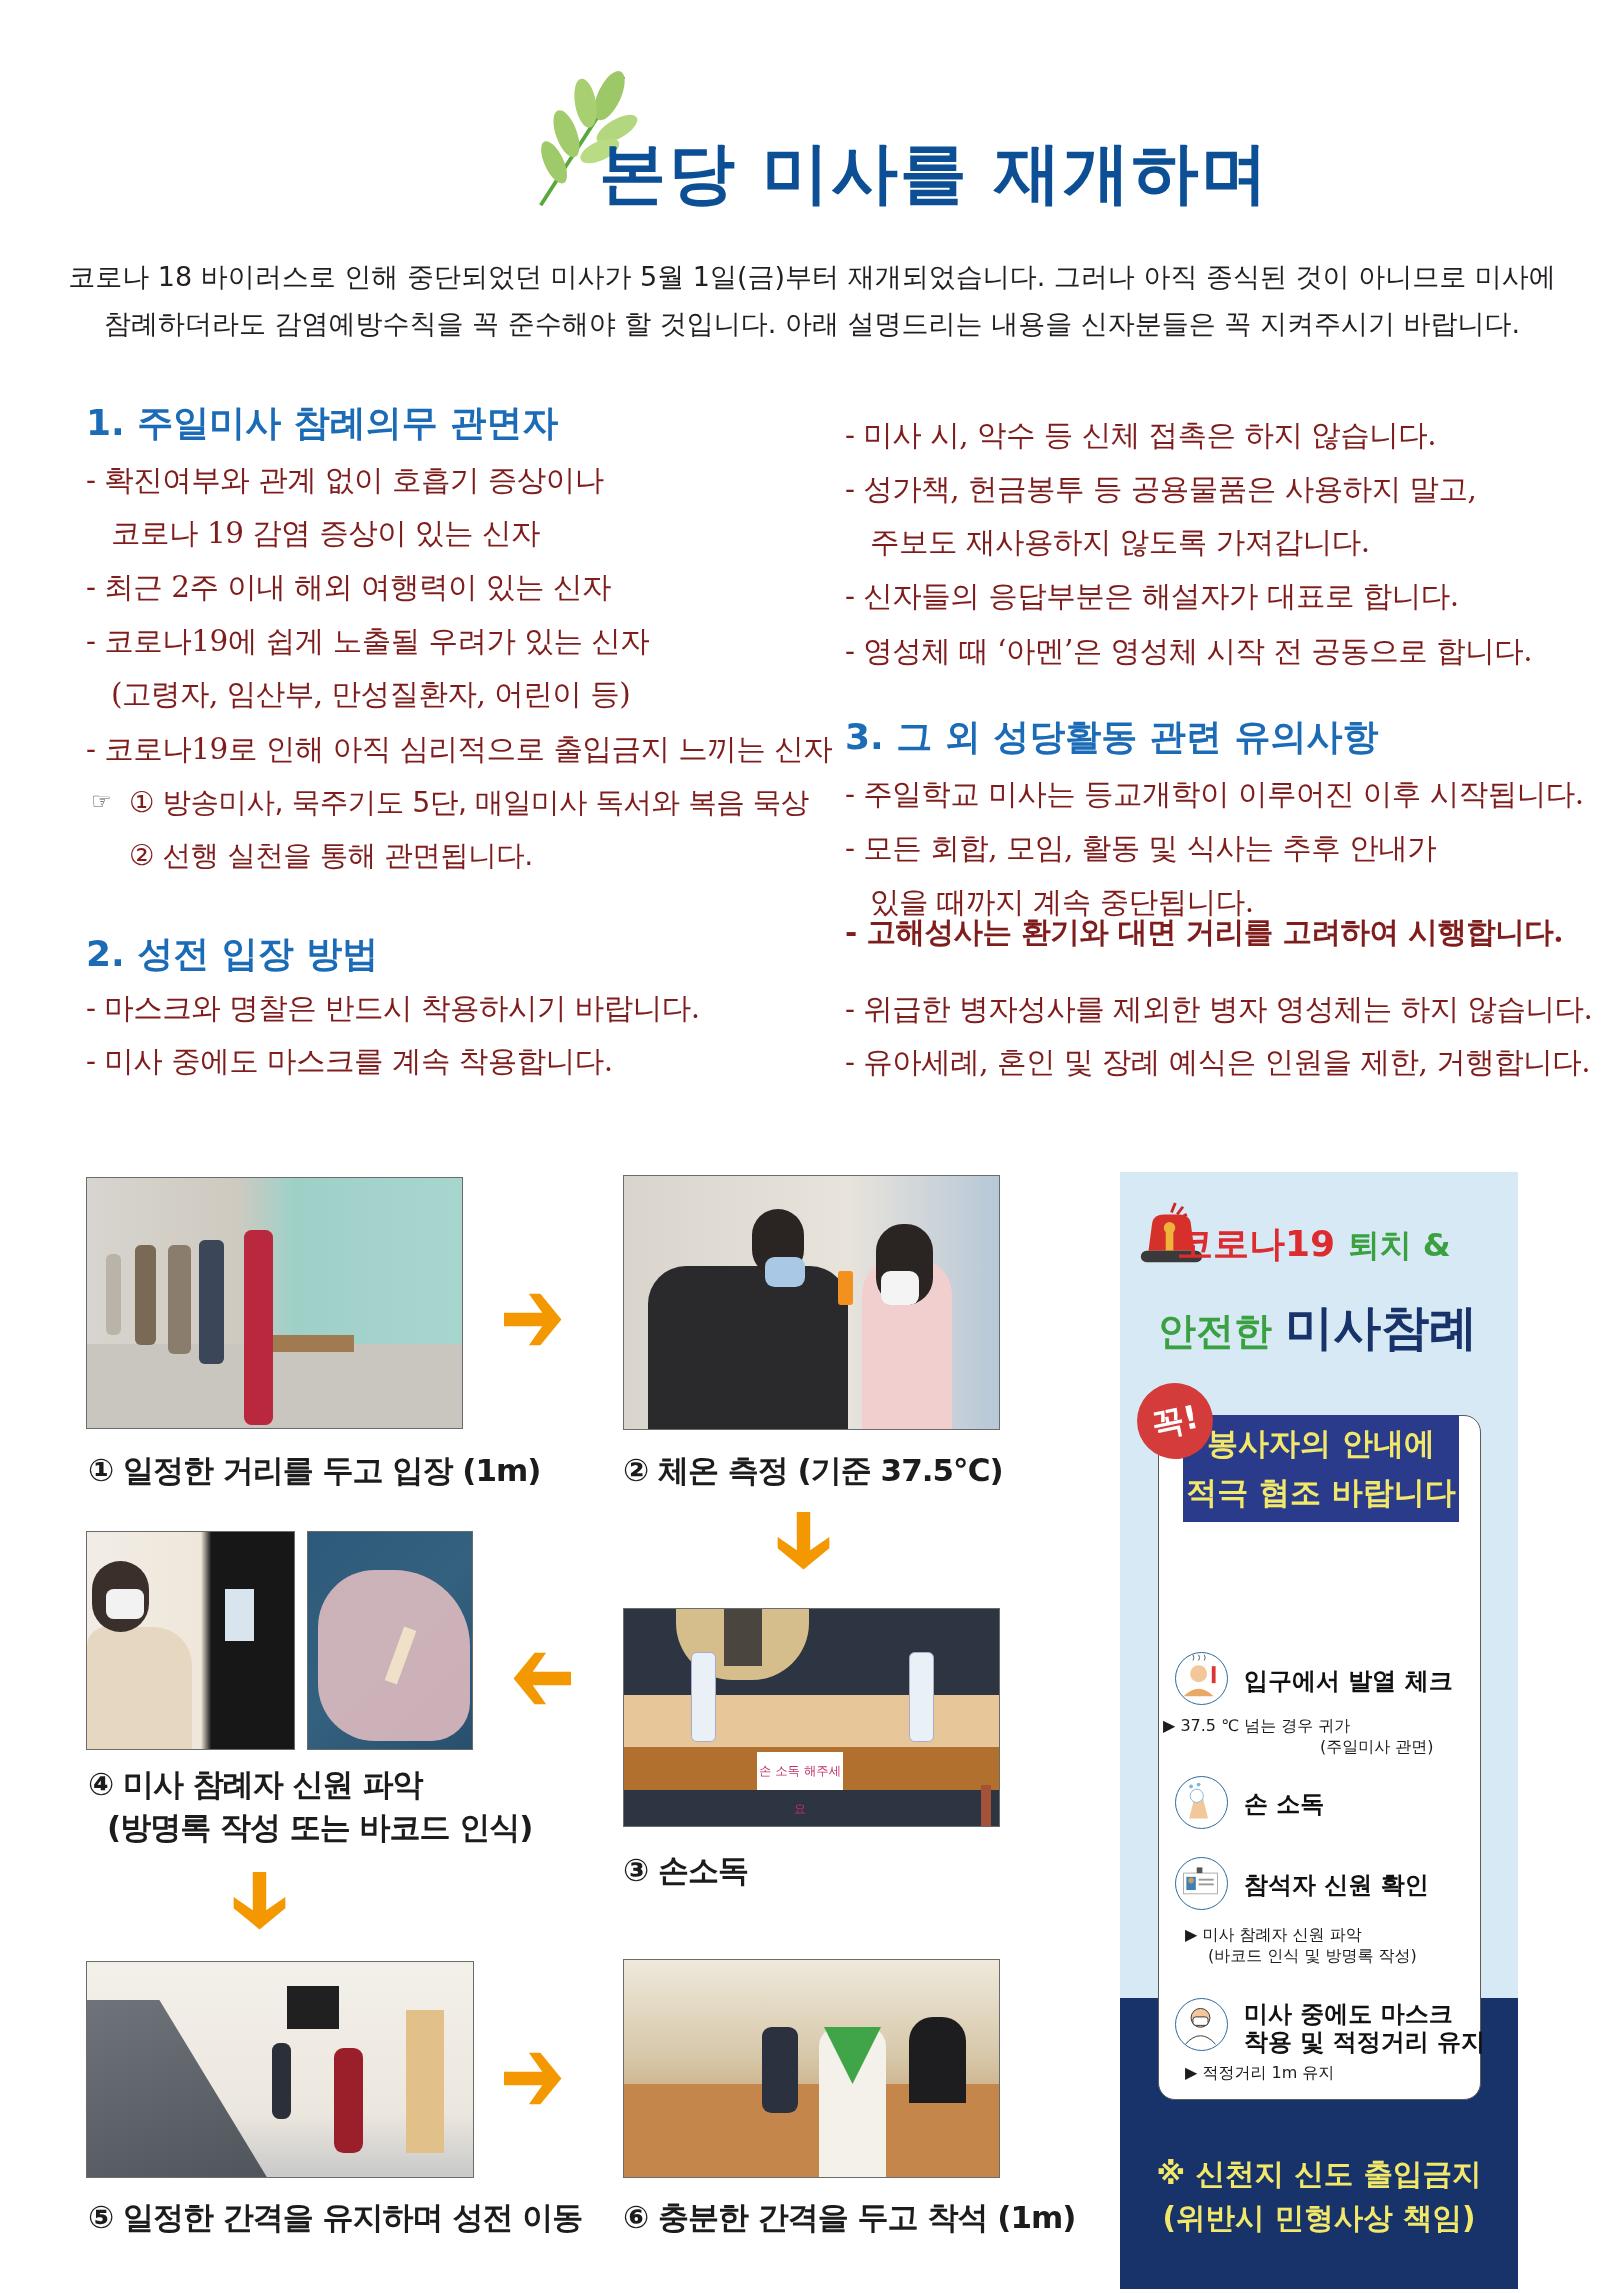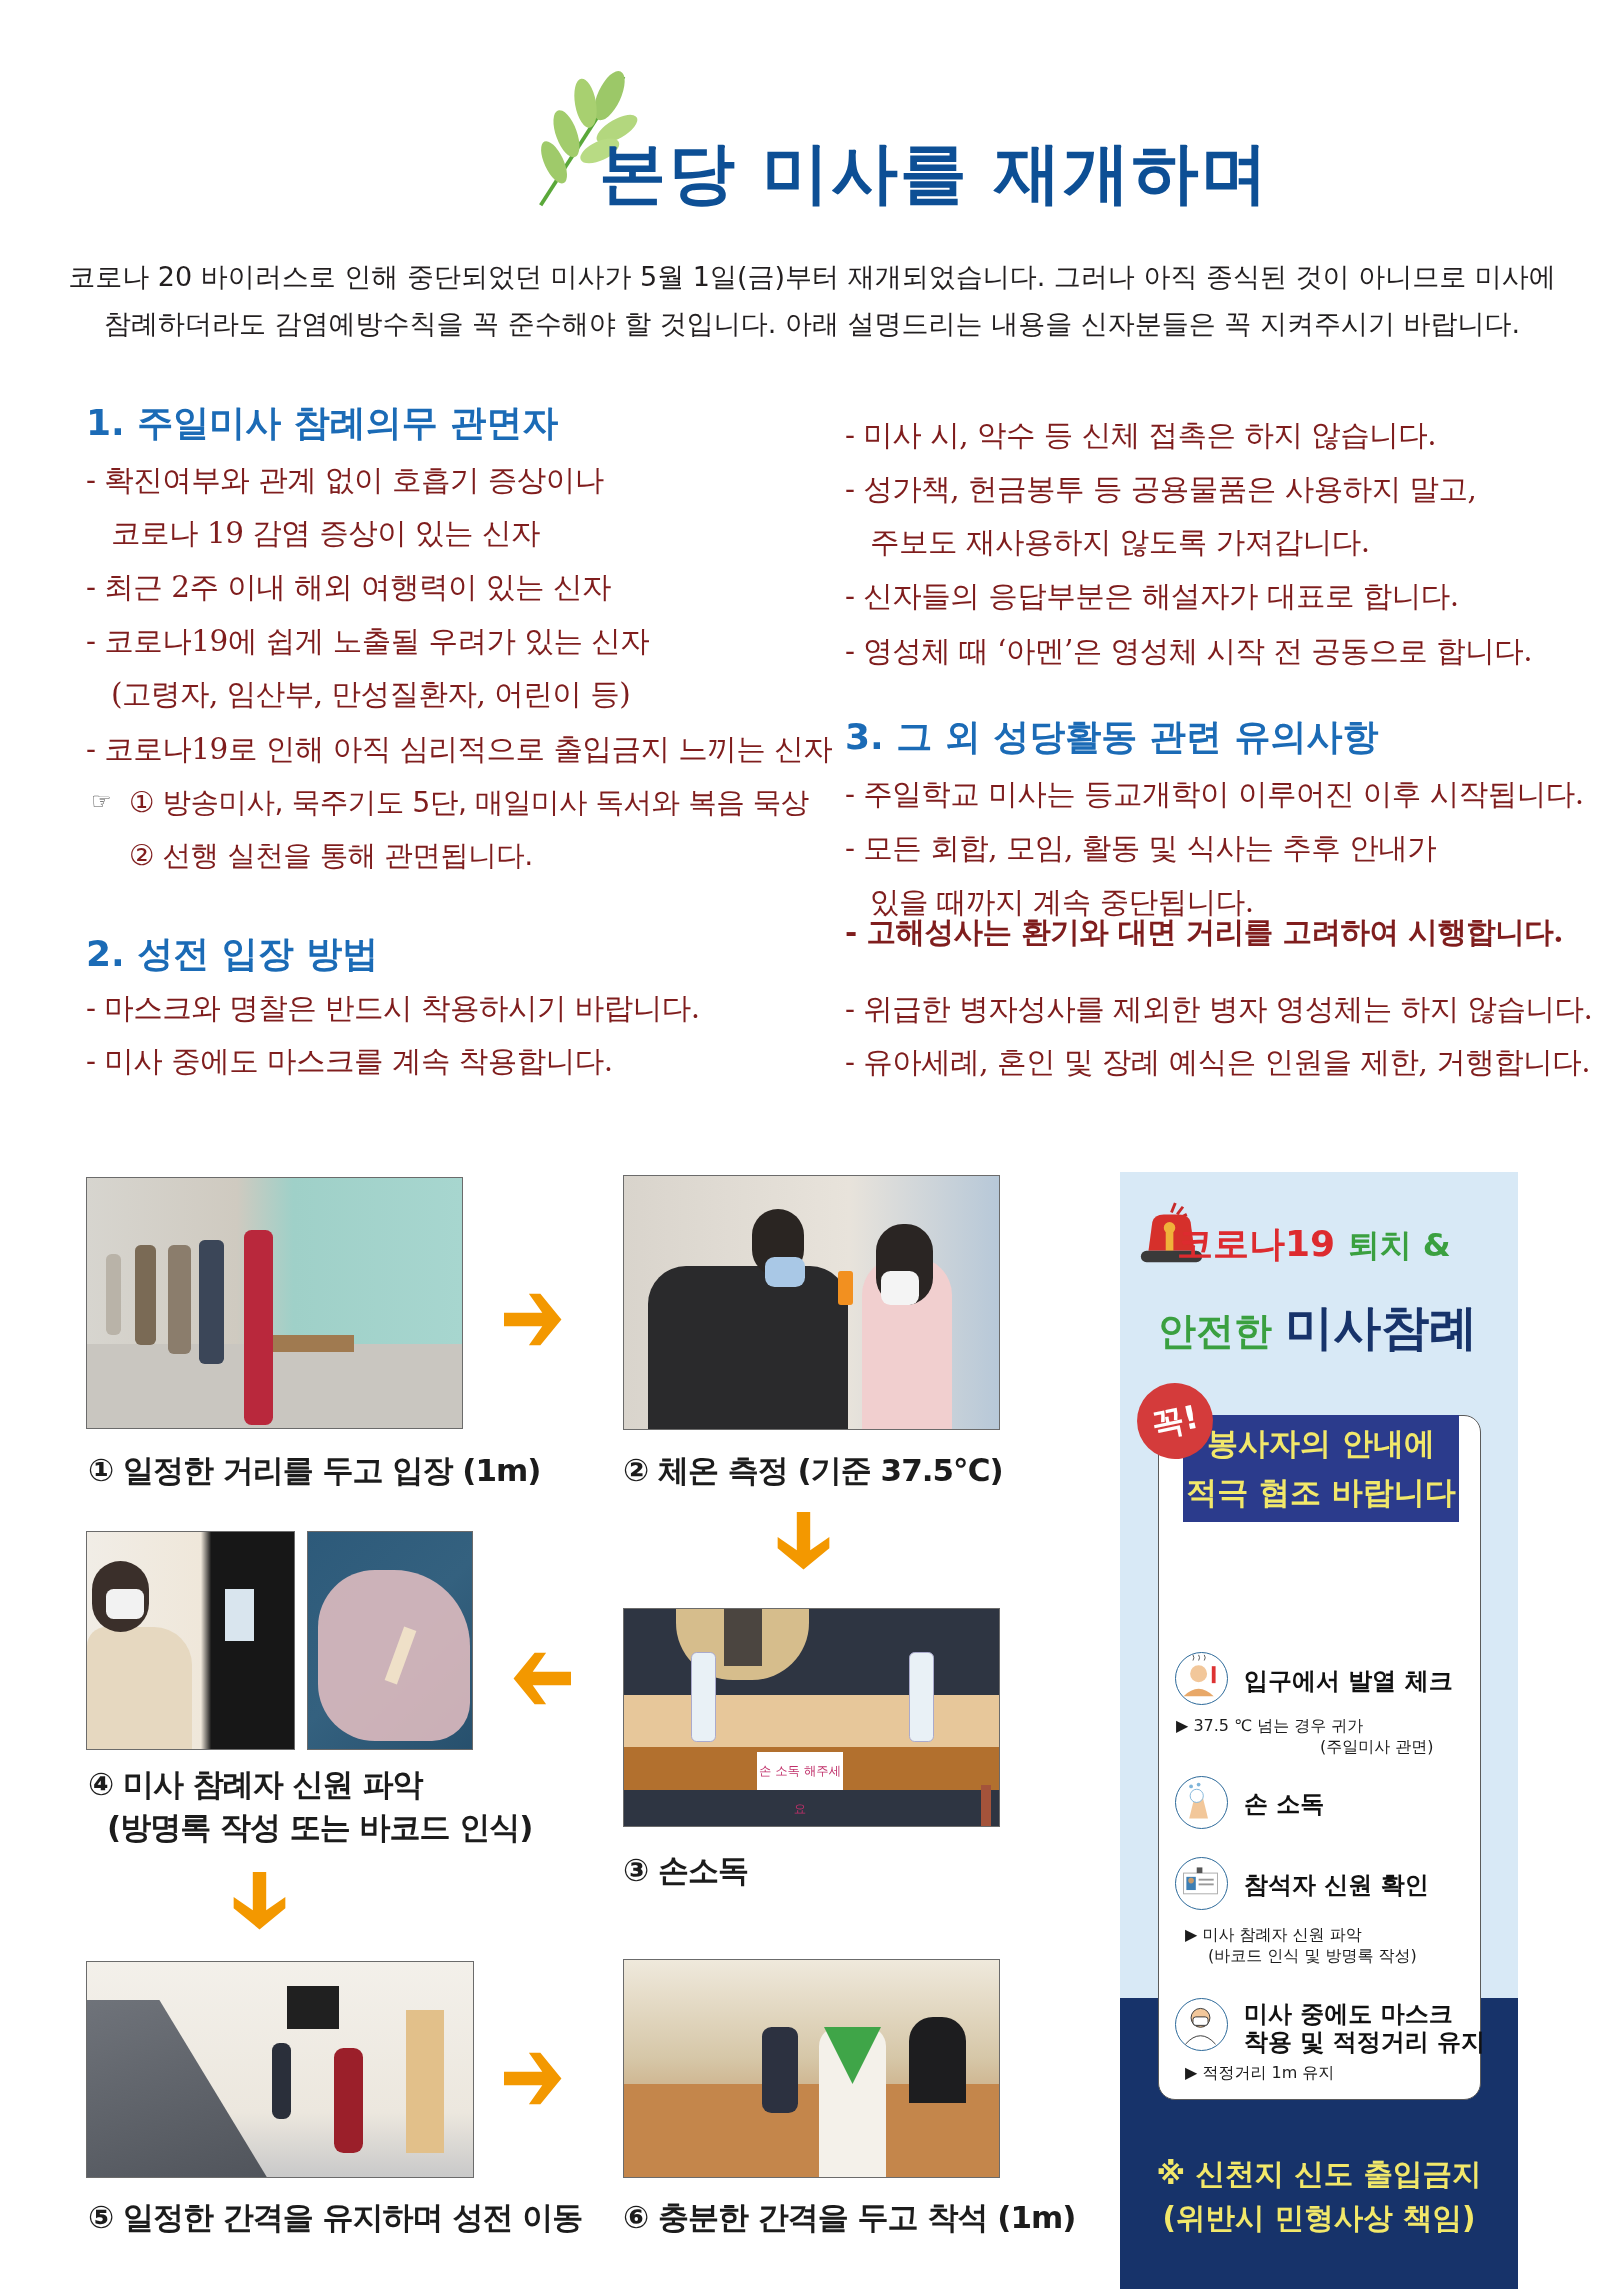--- a/index.html
+++ b/index.html
@@ -45,21 +45,21 @@
     <ellipse cx="80" cy="30" rx="12" ry="28" fill="#9cc868" transform="rotate(25 80 30)"></ellipse>
     <ellipse cx="55" cy="38" rx="11" ry="26" fill="#a8d070" transform="rotate(-10 55 38)"></ellipse>
     <ellipse cx="88" cy="65" rx="10" ry="24" fill="#b3d77e" transform="rotate(60 88 65)"></ellipse>
     <ellipse cx="35" cy="70" rx="11" ry="26" fill="#a2cc6c" transform="rotate(-20 35 70)"></ellipse>
     <ellipse cx="70" cy="88" rx="10" ry="22" fill="#b8db84" transform="rotate(65 70 88)"></ellipse>
     <ellipse cx="22" cy="100" rx="10" ry="24" fill="#9fca6a" transform="rotate(-25 22 100)"></ellipse>
   </svg>
 </div>
 <div class="abs title">본당 미사를 재개하며</div>
 
-<div class="abs intro" style="top:259px;">코로나 20 바이러스로 인해 중단되었던 미사가 5월 1일(금)부터 재개되었습니다. 그러나 아직 종식된 것이 아니므로 미사에</div>
+<div class="abs intro" style="top:259px;">코로나 18 바이러스로 인해 중단되었던 미사가 5월 1일(금)부터 재개되었습니다. 그러나 아직 종식된 것이 아니므로 미사에</div>
 <div class="abs intro" style="top:306px;">참례하더라도 감염예방수칙을 꼭 준수해야 할 것입니다. 아래 설명드리는 내용을 신자분들은 꼭 지켜주시기 바랍니다.</div>
 
 <div class="abs sec-head" style="left:86px; top:399px;">1. 주일미사 참례의무 관면자</div>
 <div class="abs line" style="left:86px; top:461px;">- 확진여부와 관계 없이 호흡기 증상이나</div>
 <div class="abs line indent" style="left:86px; top:514px;">코로나 19 감염 증상이 있는 신자</div>
 <div class="abs line" style="left:86px; top:568px;">- 최근 2주 이내 해외 여행력이 있는 신자</div>
 <div class="abs line" style="left:86px; top:622px;">- 코로나19에 쉽게 노출될 우려가 있는 신자</div>
 <div class="abs line indent" style="left:86px; top:675px;">(고령자, 임산부, 만성질환자, 어린이 등)</div>
 <div class="abs line" style="left:86px; top:730px;">- 코로나19로 인해 아직 심리적으로 출입금지 느끼는 신자</div>
 <div class="abs" style="left:91px; top:788px; font-size:23px; color:#555;">☞</div>
@@ -209,21 +209,21 @@
 
   <div class="abs item-icon" style="left:55px; top:480px;">
     <svg width="49" height="49" viewBox="0 0 52 52">
         <circle cx="24" cy="22" r="9" fill="#f2c79a"></circle>
         <path d="M8 46 Q24 30 40 46 Z" fill="#e8a868"></path>
         <rect x="38" y="14" width="4" height="18" fill="#d33"></rect>
         <path d="M18 8 q2 -3 0 -6 M24 8 q2 -3 0 -6 M30 8 q2 -3 0 -6" stroke="#555" fill="none"></path>
       </svg>
   </div>
   <div class="abs item-title" style="left:124px; top:493px;">입구에서 발열 체크</div>
-  <div class="abs item-sub" style="left:56px; top:542px;text-align:center;">▶ 37.5 ℃ 넘는 경우 귀가</div>
+  <div class="abs item-sub" style="left:43px; top:542px;text-align:center;">▶ 37.5 ℃ 넘는 경우 귀가</div>
   <div class="abs item-sub" style="left:200px; top:563px;">(주일미사 관면)</div>
 
   <div class="abs item-icon" style="left:55px; top:604px;">
     <svg width="49" height="49" viewBox="0 0 52 52">
         <path d="M14 44 L20 20 Q24 12 28 20 L34 44 Z" fill="#f2c79a"></path>
         <circle cx="22" cy="20" r="7" fill="#ffffff" stroke="#7fb5da"></circle>
         <circle cx="16" cy="10" r="2" fill="#7fb5da"></circle>
         <circle cx="24" cy="8" r="2" fill="#7fb5da"></circle>
       </svg>
   </div>

